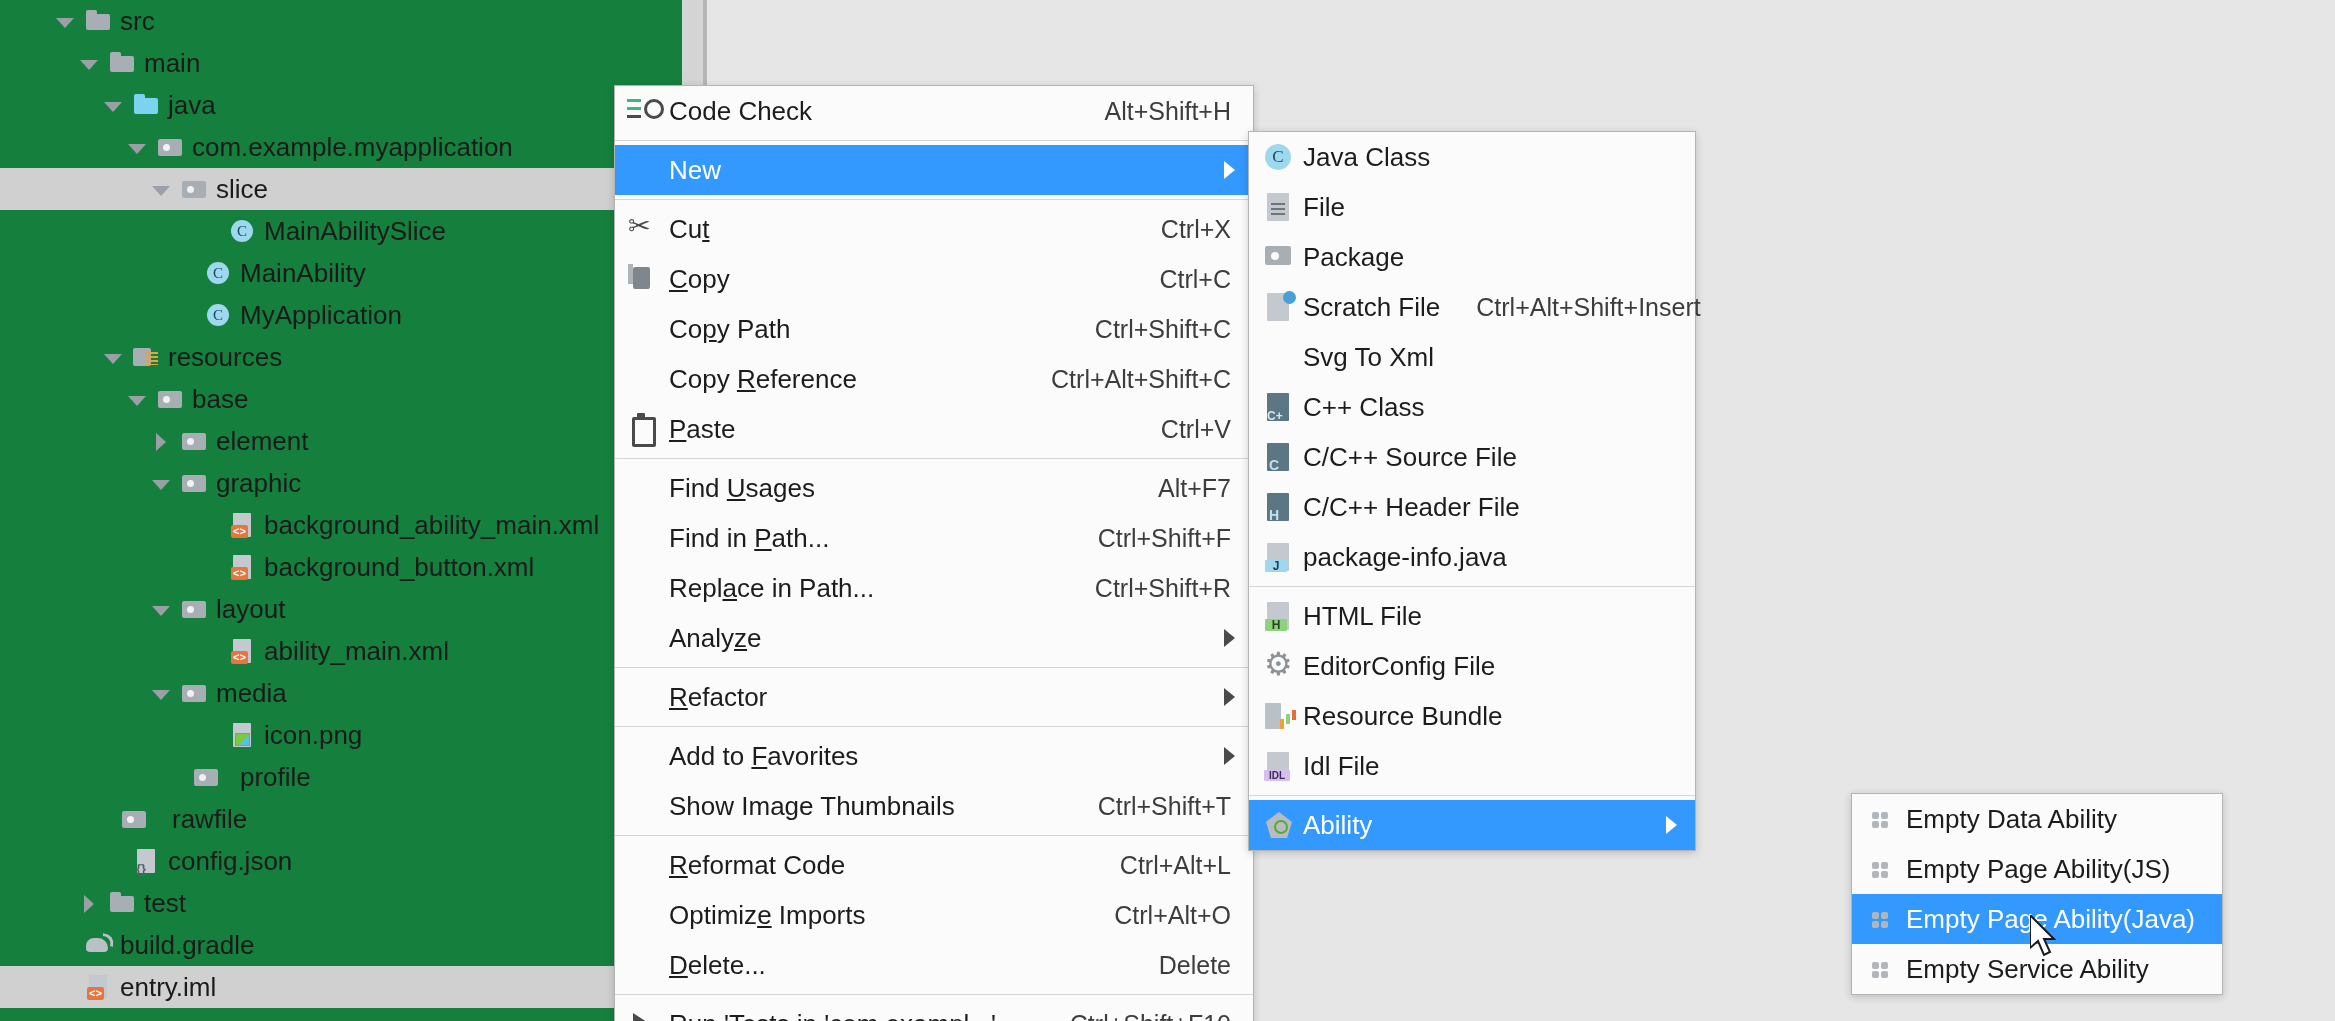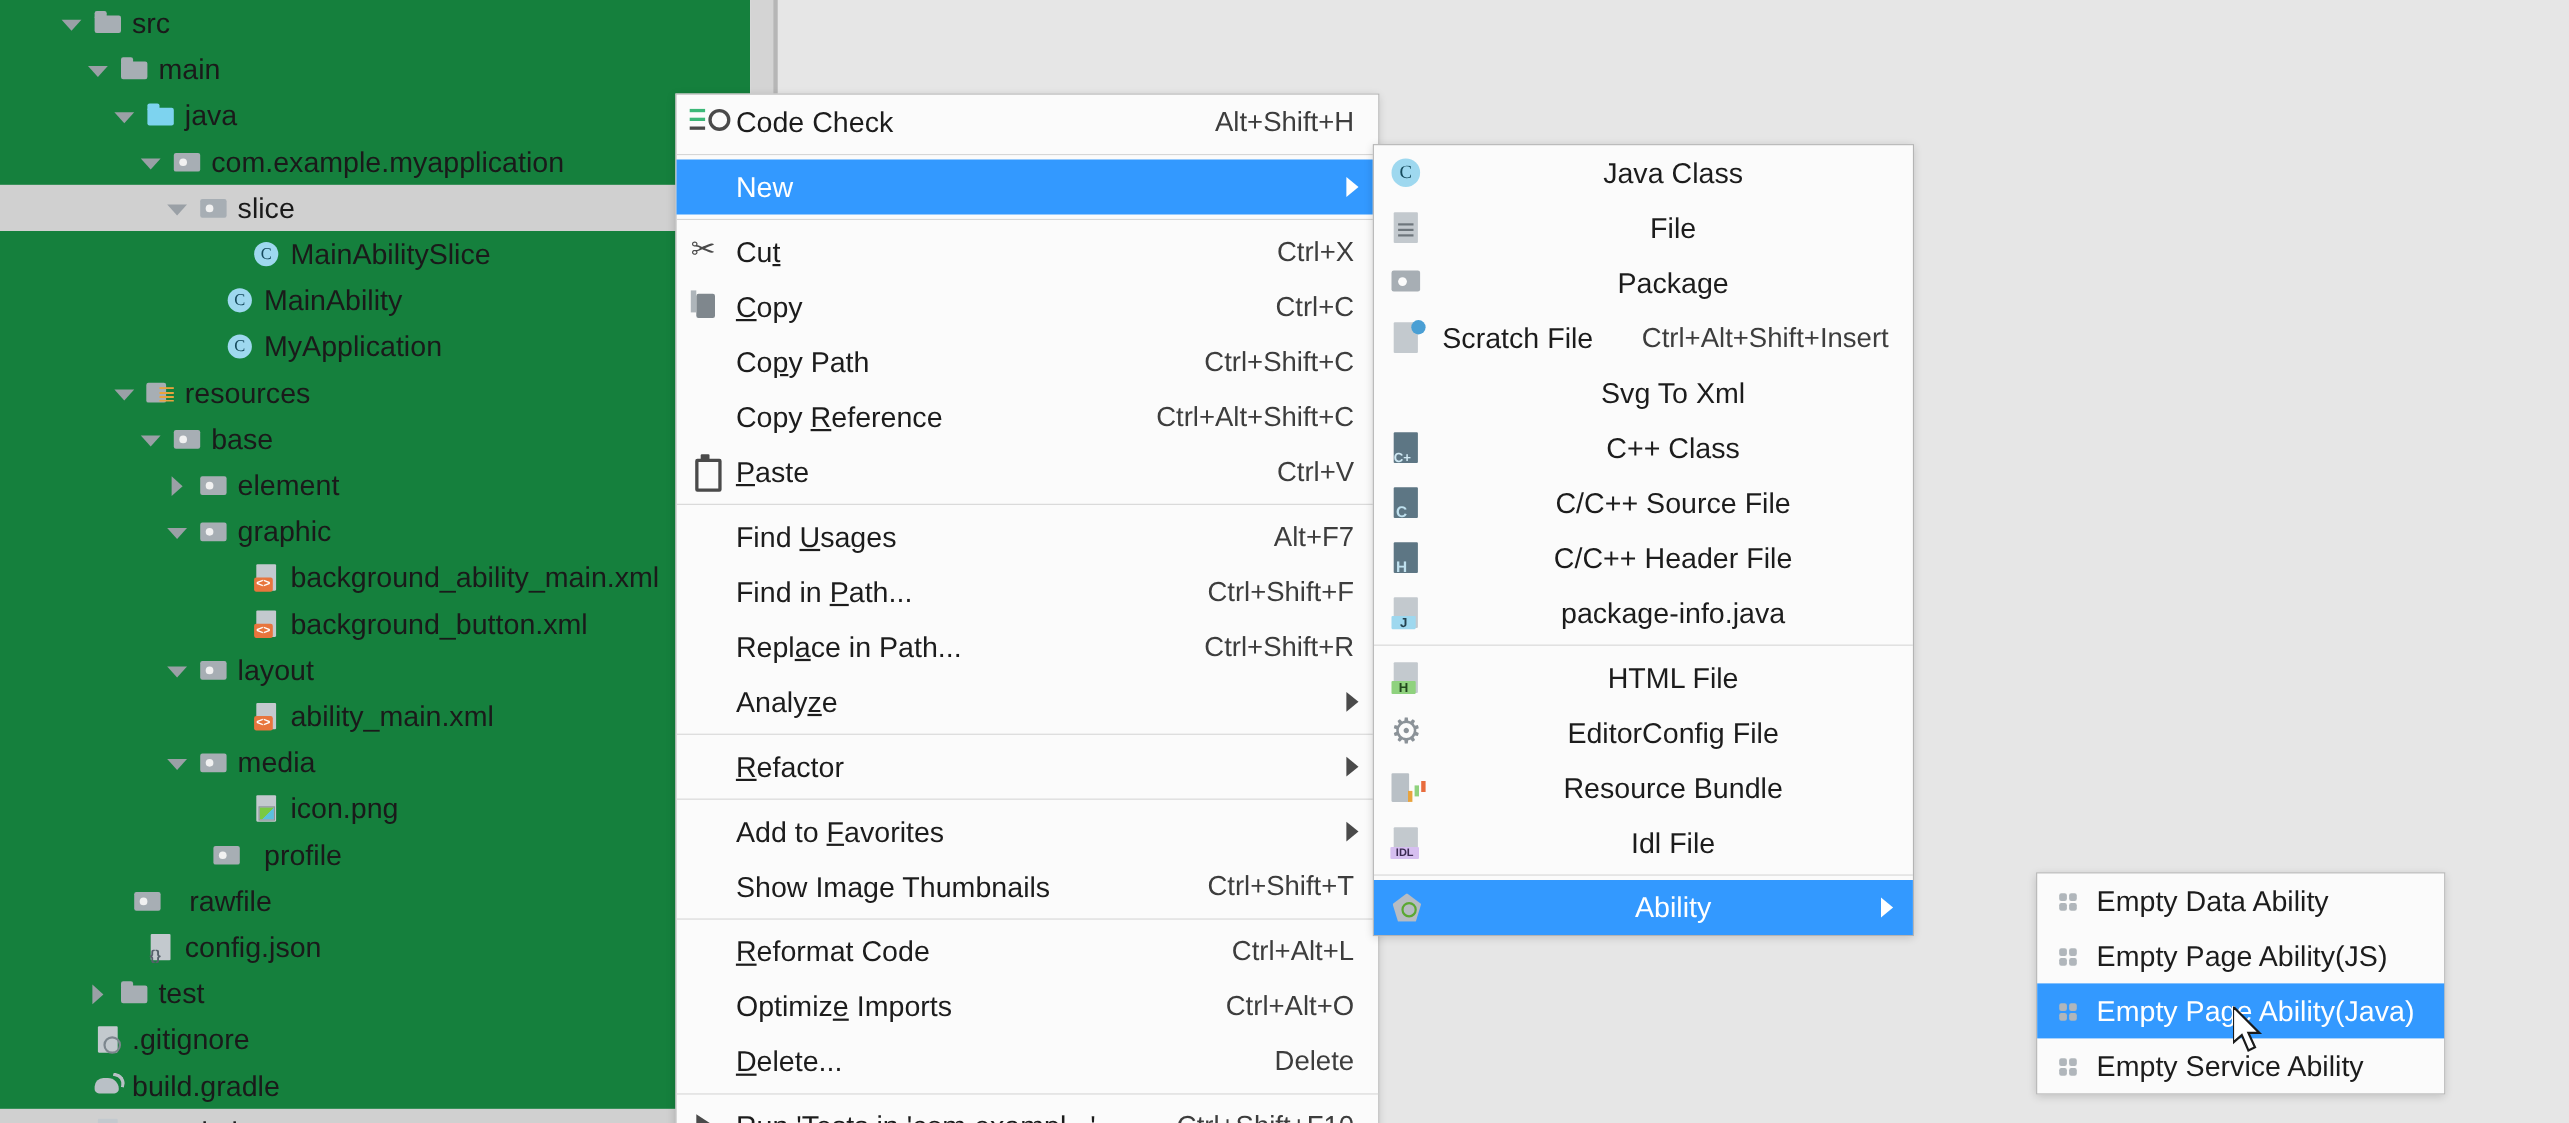--- a/index.html
+++ b/index.html
@@ -433,25 +433,20 @@
           <span class="ico ic-file json"></span>
           <span class="lbl">config.json</span>
         </div>
         <div class="tree-row" style="padding-left: 76px;">
           <span class="twisty right"></span>
           <span class="ico ic-folder-plain"></span>
           <span class="lbl">test</span>
         </div>
         <div class="tree-row" style="padding-left: 52px;">
           <span class="twisty "></span>
-          <span class="ico ic-file git"></span>
-          <span class="lbl">.gitignore</span>
-        </div>
-        <div class="tree-row" style="padding-left: 52px;">
-          <span class="twisty "></span>
           <span class="ico ic-gradle"></span>
           <span class="lbl">build.gradle</span>
         </div>
         <div class="tree-row sel" style="padding-left: 52px;">
           <span class="twisty "></span>
           <span class="ico ic-file xml"></span>
           <span class="lbl">entry.iml</span>
         </div>
       </div>
   </div>
@@ -553,21 +548,21 @@
         <span class="mkey">Delete</span>
       </div>
       <div class="msep"></div>
       <div class="mi">
         <span class="mico g-run"></span>
         <span class="mlabel">R<u class="mn">u</u>n 'Tests in 'com.exampl...'</span>
         <span class="mkey">Ctrl+Shift+F10</span>
       </div>
     </div>
 
-  <div class="menu" id="menu-new" style="left:1248px; top:131px; width:492px;text-align:center;">
+  <div class="menu" id="menu-new" style="left:1248px; top:131px; width:448px;">
       <div class="mi">
         <span class="mico g-javaclass"></span>
         <span class="mlabel">Java Class</span>
       </div>
       <div class="mi">
         <span class="mico g-doc"></span>
         <span class="mlabel">File</span>
       </div>
       <div class="mi">
         <span class="mico g-pkg"></span>

